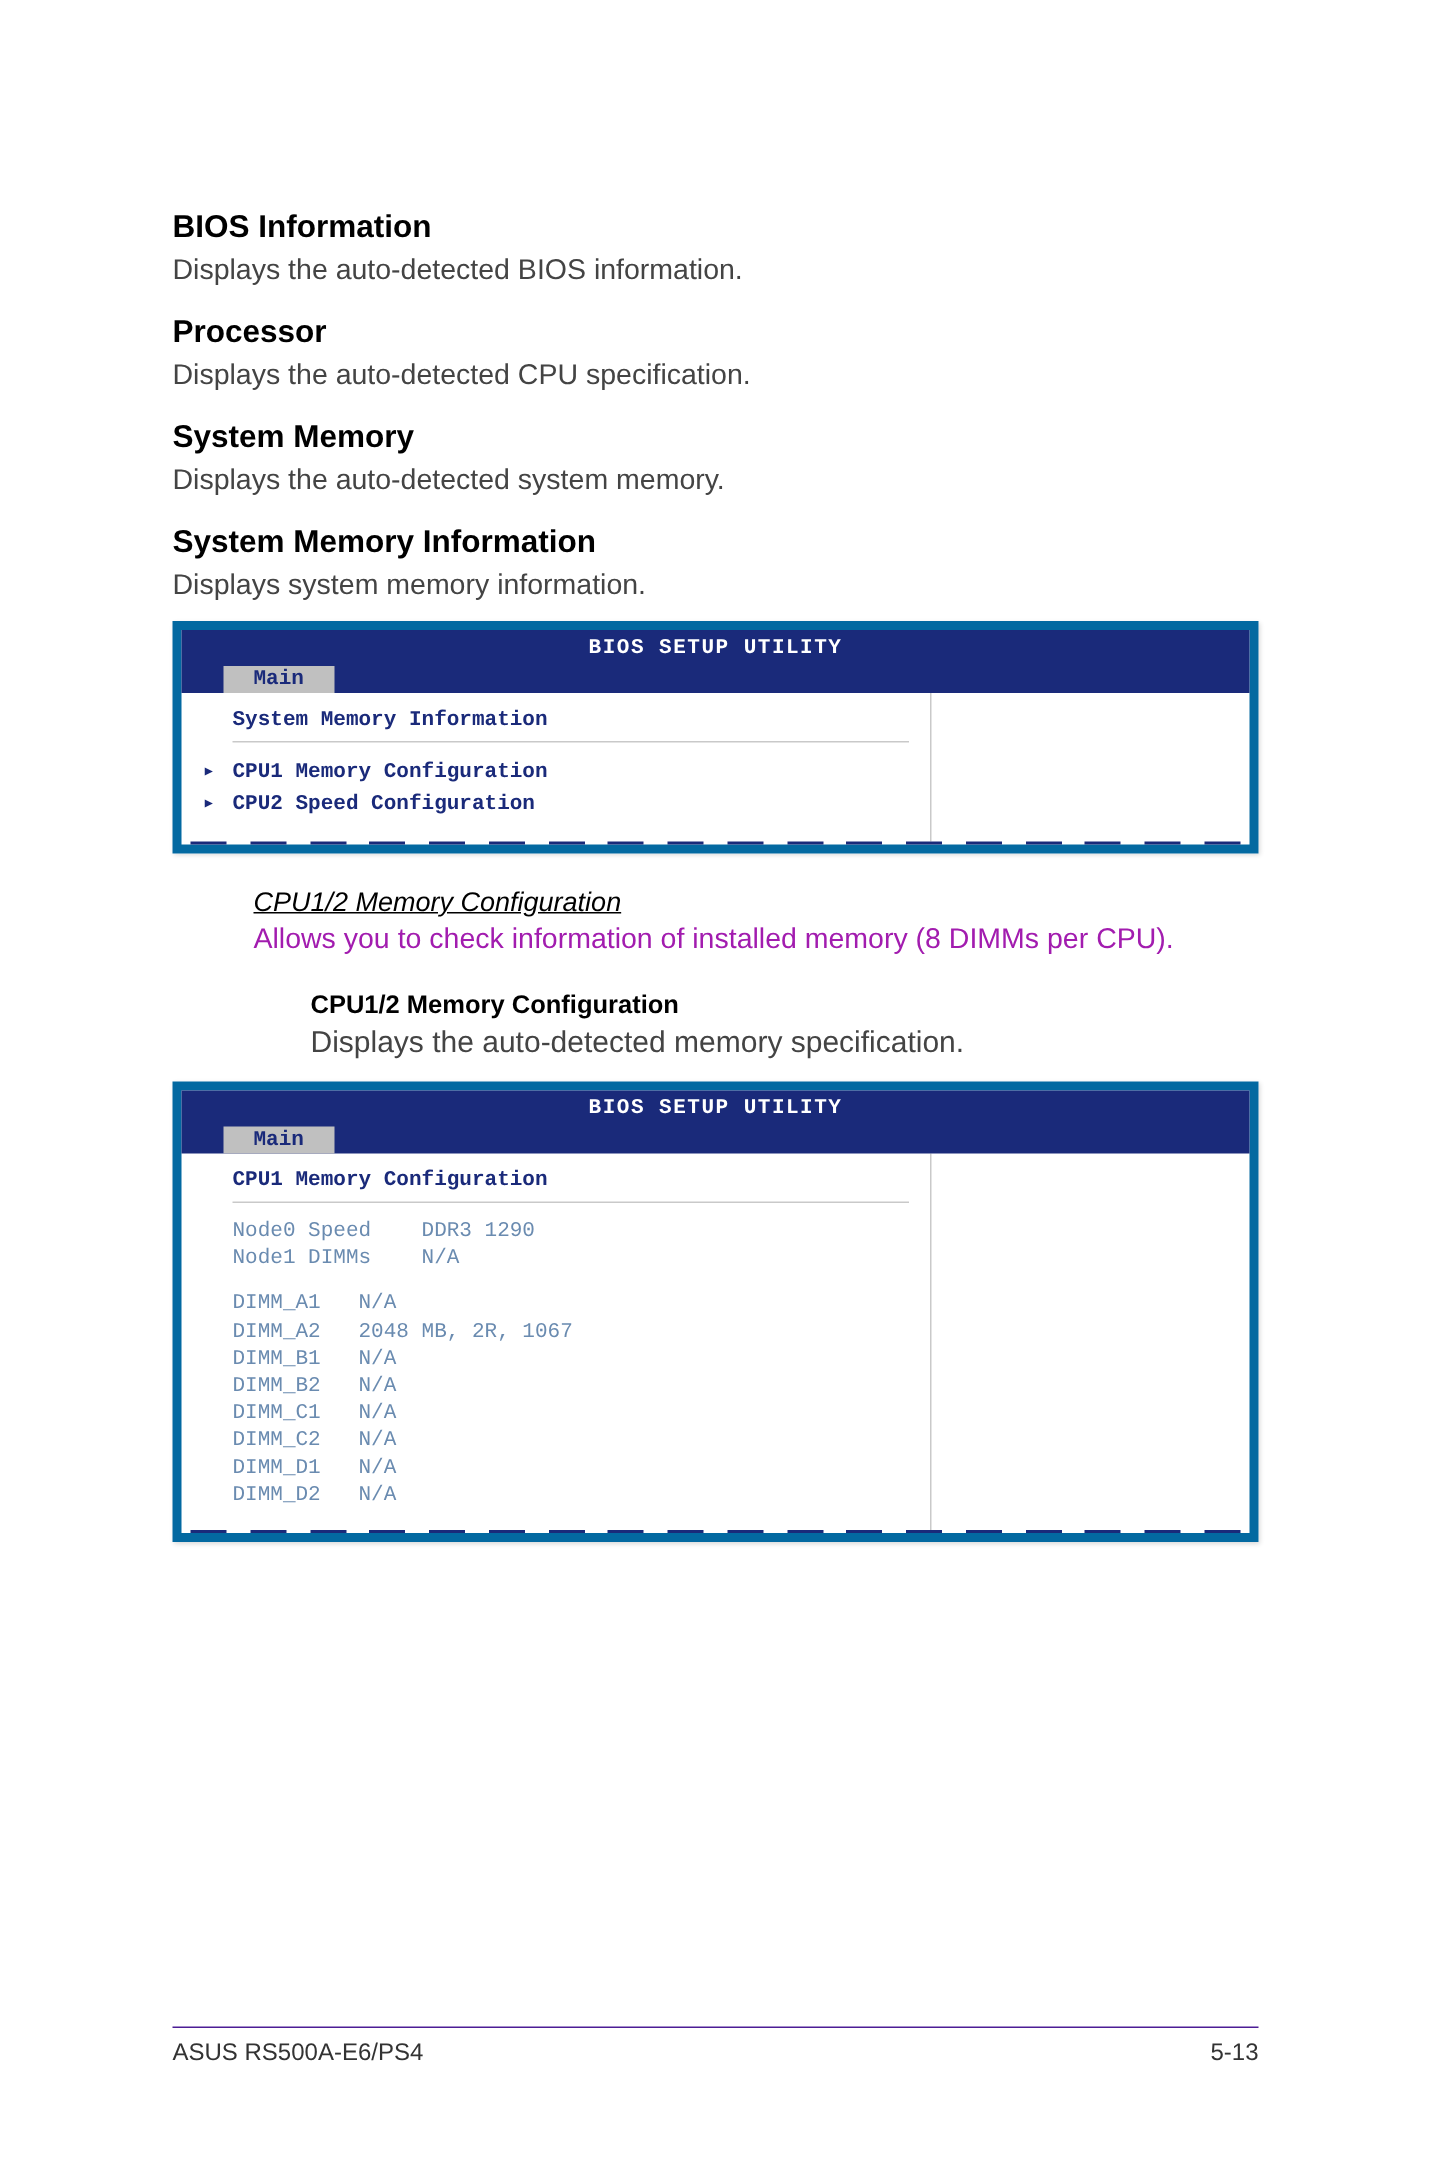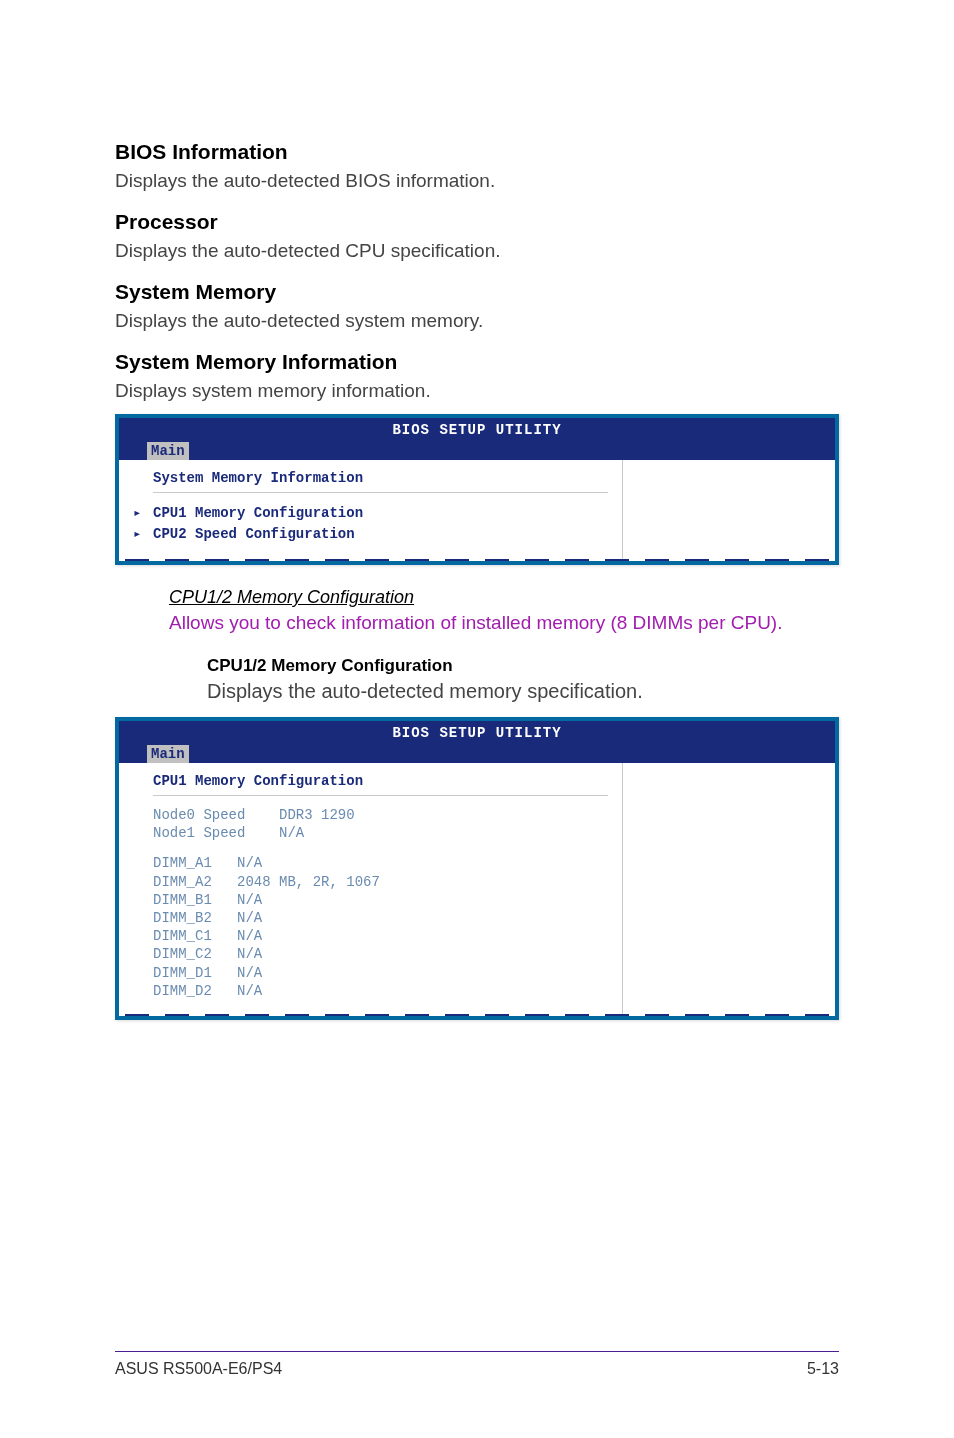--- a/index.html
+++ b/index.html
@@ -51,21 +51,21 @@
       margin-top: 22px;
       margin-bottom: 4px;
     }
     .sub-body-small {
       font-size: 20px;
       margin-left: 92px;
       margin-bottom: 14px;
       color: #444;
     }
     .bios-box {
-      border: 4px solid #0369a1;
+      border: 6px solid #0369a1;
       margin-top: 12px;
       margin-bottom: 20px;
       background: #fff;
       box-shadow: 1px 1px 3px rgba(0,0,0,0.15);
     }
     .bios-header {
       background: #1a2a7a;
       color: #fff;
       position: relative;
       height: 42px;
@@ -79,21 +79,21 @@
       top: 4px;
       transform: translateX(-50%);
       letter-spacing: 1px;
     }
     .bios-tab {
       position: absolute;
       left: 28px;
       bottom: 0;
       background: #c0c0c0;
       color: #1a2a7a;
-      padding: 1px 4px;
+      padding: 1px 20px;
       font-weight: bold;
     }
     .bios-content {
       display: flex;
       font-family: "Courier New", monospace;
       font-size: 14px;
     }
     .bios-left {
       flex: 1;
       padding: 10px 14px 14px 34px;
@@ -218,21 +218,21 @@
 <div class="bios-box">
   <div class="bios-header">
     <span class="bios-header-title">BIOS SETUP UTILITY</span>
     <span class="bios-tab">Main</span>
   </div>
   <div class="bios-content">
     <div class="bios-left">
       <div class="bios-section-title">CPU1 Memory Configuration</div>
       <hr class="bios-hr">
       <div class="bios-data-row">Node0 Speed    DDR3 1290</div>
-      <div class="bios-data-row">Node1 Speed    N/A</div>
+      <div class="bios-data-row">Node1 DIMMs    N/A</div>
       <div style="height:12px"></div>
       <div class="bios-data-row">DIMM_A1   N/A</div>
       <div class="bios-data-row">DIMM_A2   2048 MB, 2R, 1067</div>
       <div class="bios-data-row">DIMM_B1   N/A</div>
       <div class="bios-data-row">DIMM_B2   N/A</div>
       <div class="bios-data-row">DIMM_C1   N/A</div>
       <div class="bios-data-row">DIMM_C2   N/A</div>
       <div class="bios-data-row">DIMM_D1   N/A</div>
       <div class="bios-data-row">DIMM_D2   N/A</div>
     </div>

